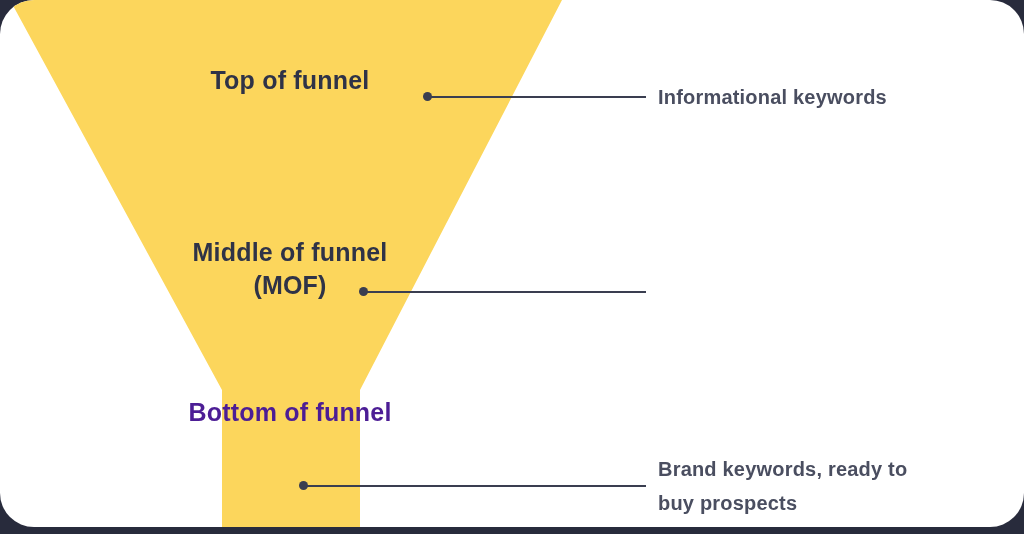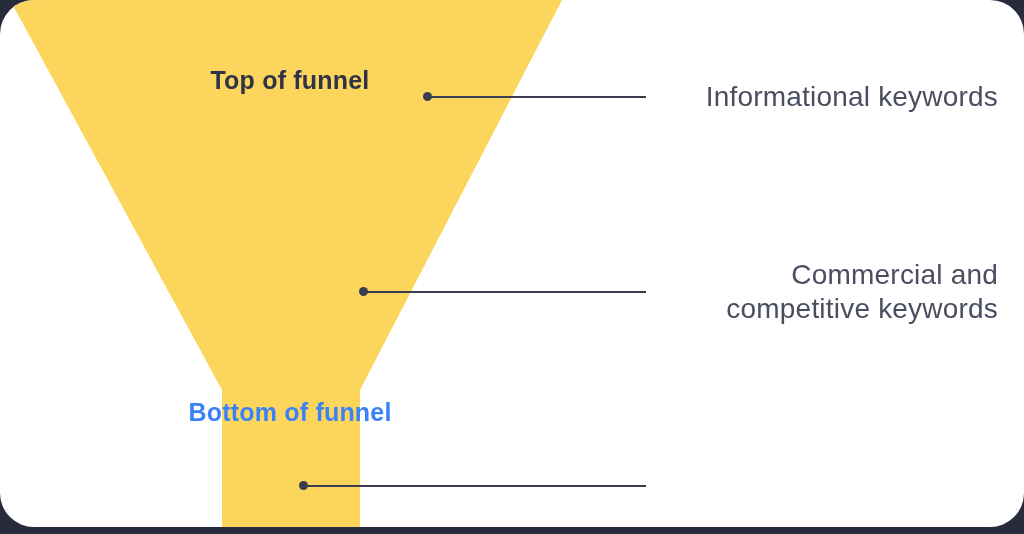--- a/index.html
+++ b/index.html
@@ -58,58 +58,60 @@
     height: 9px;
     border-radius: 50%;
   }
   .dot.tof { left: 423px; top: 92px;  }
   .dot.mof { left: 359px; top: 287px; }
   .dot.bof { left: 299px; top: 481px; }
   .annotation {
     position: absolute;
     left: 658px;
     width: 340px;
-    font-size: 28px;
-    font-weight: 400;
+    font-size: 20px;
+    font-weight: 700;
     line-height: 34px;
     letter-spacing: 0.2px;
-    text-align: right;
+    text-align: left;
   }
   .annotation.tof { top: 80px; }
   .annotation.mof { top: 258px; }
   .annotation.bof { top: 452px; }
 </style>
 </head>
 <body>
 
 <div class="page" style="background: rgb(40, 43, 60); padding-left: 40px;">
   <div class="card" style="background: rgb(255, 255, 255);">
 
     <svg class="funnel-svg" viewBox="0 0 1024 527" xmlns="http://www.w3.org/2000/svg" aria-hidden="true">
       <polygon points="10,0 562,0 360,390 360,527 222,527 222,390" style="fill: rgb(252, 214, 92);"></polygon>
     </svg>
 
     <div class="stage-label tof" style="color: rgb(47, 51, 71);">
       <div>Top of funnel</div>
     </div>
     <div class="stage-label mof" style="color: rgb(47, 51, 71);">
+      <div>Middle of funnel</div>
+      <div>(MOF)</div>
     </div>
-    <div class="stage-label bof" style="color: #3b82f6;">
+    <div class="stage-label bof" style="color: #4c1d95;">
       <div>Bottom of funnel</div>
     </div>
 
     <span class="dot tof" style="background: rgb(58, 62, 80);"></span>
     <span class="connector tof" style="background: rgb(58, 62, 80);"></span>
     <span class="dot mof" style="background: rgb(58, 62, 80);"></span>
     <span class="connector mof" style="background: rgb(58, 62, 80);"></span>
     <span class="dot bof" style="background: rgb(58, 62, 80);"></span>
     <span class="connector bof" style="background: rgb(58, 62, 80);"></span>
 
     <div class="annotation tof" style="color: rgb(74, 78, 96);">
       <div>Informational keywords</div>
     </div>
-    <div class="annotation mof" style="color: rgb(74, 78, 96);">
-      <div>Commercial and</div>
-      <div>competitive keywords</div>
+    <div class="annotation bof" style="color: rgb(74, 78, 96);">
+      <div>Brand keywords, ready to</div>
+      <div>buy prospects</div>
     </div>
 
   </div>
 </div>
 
 </body></html>

